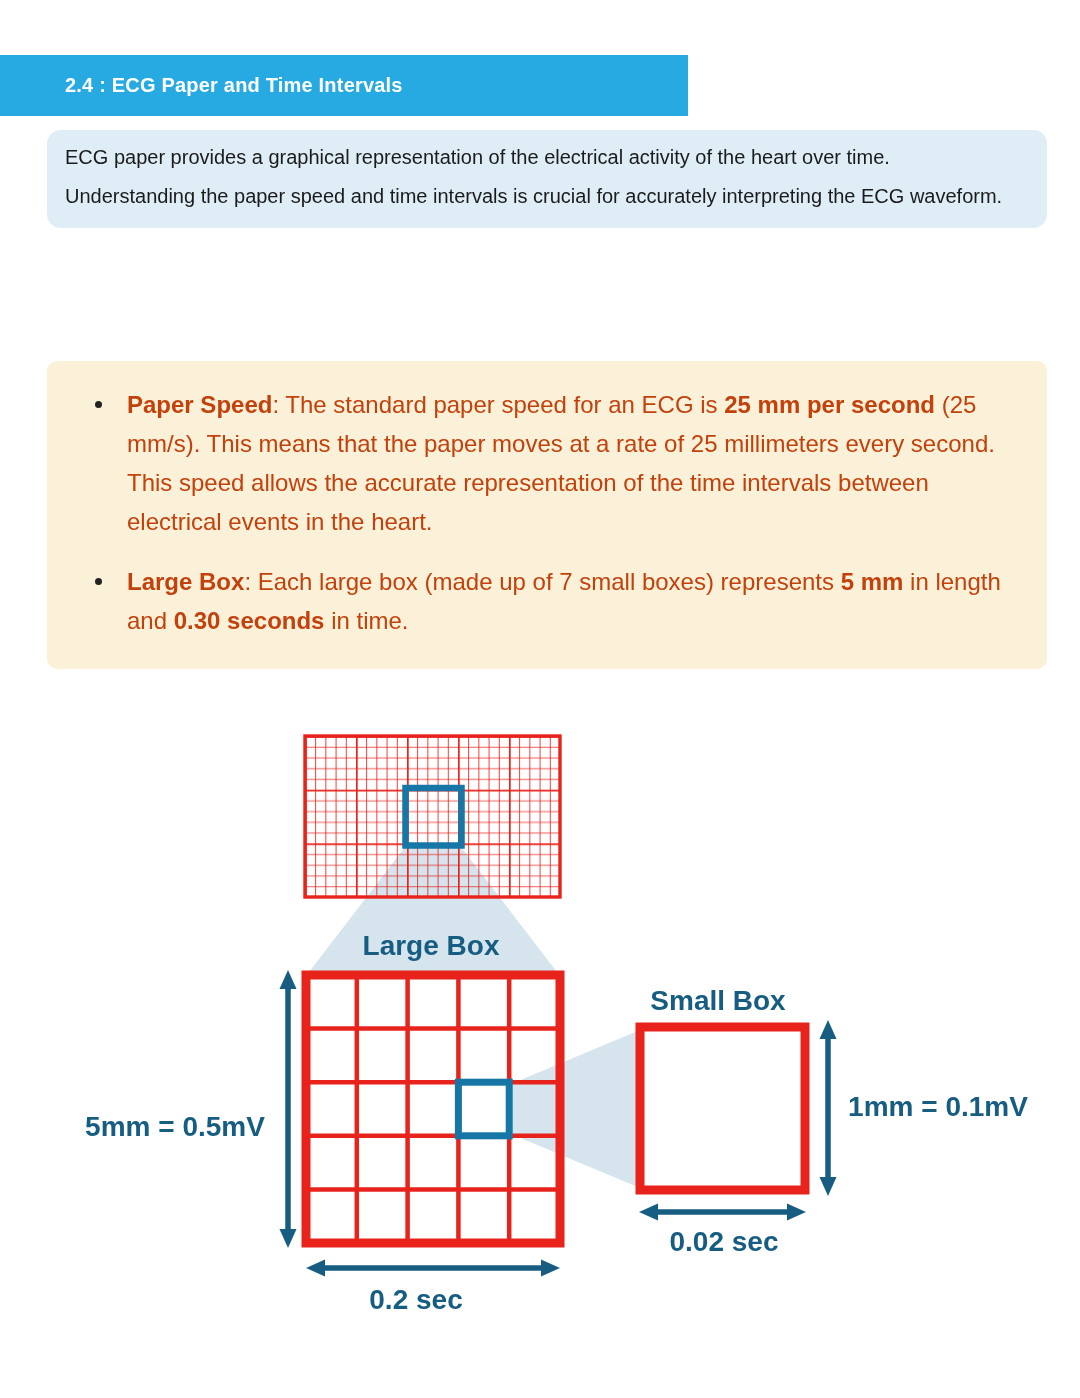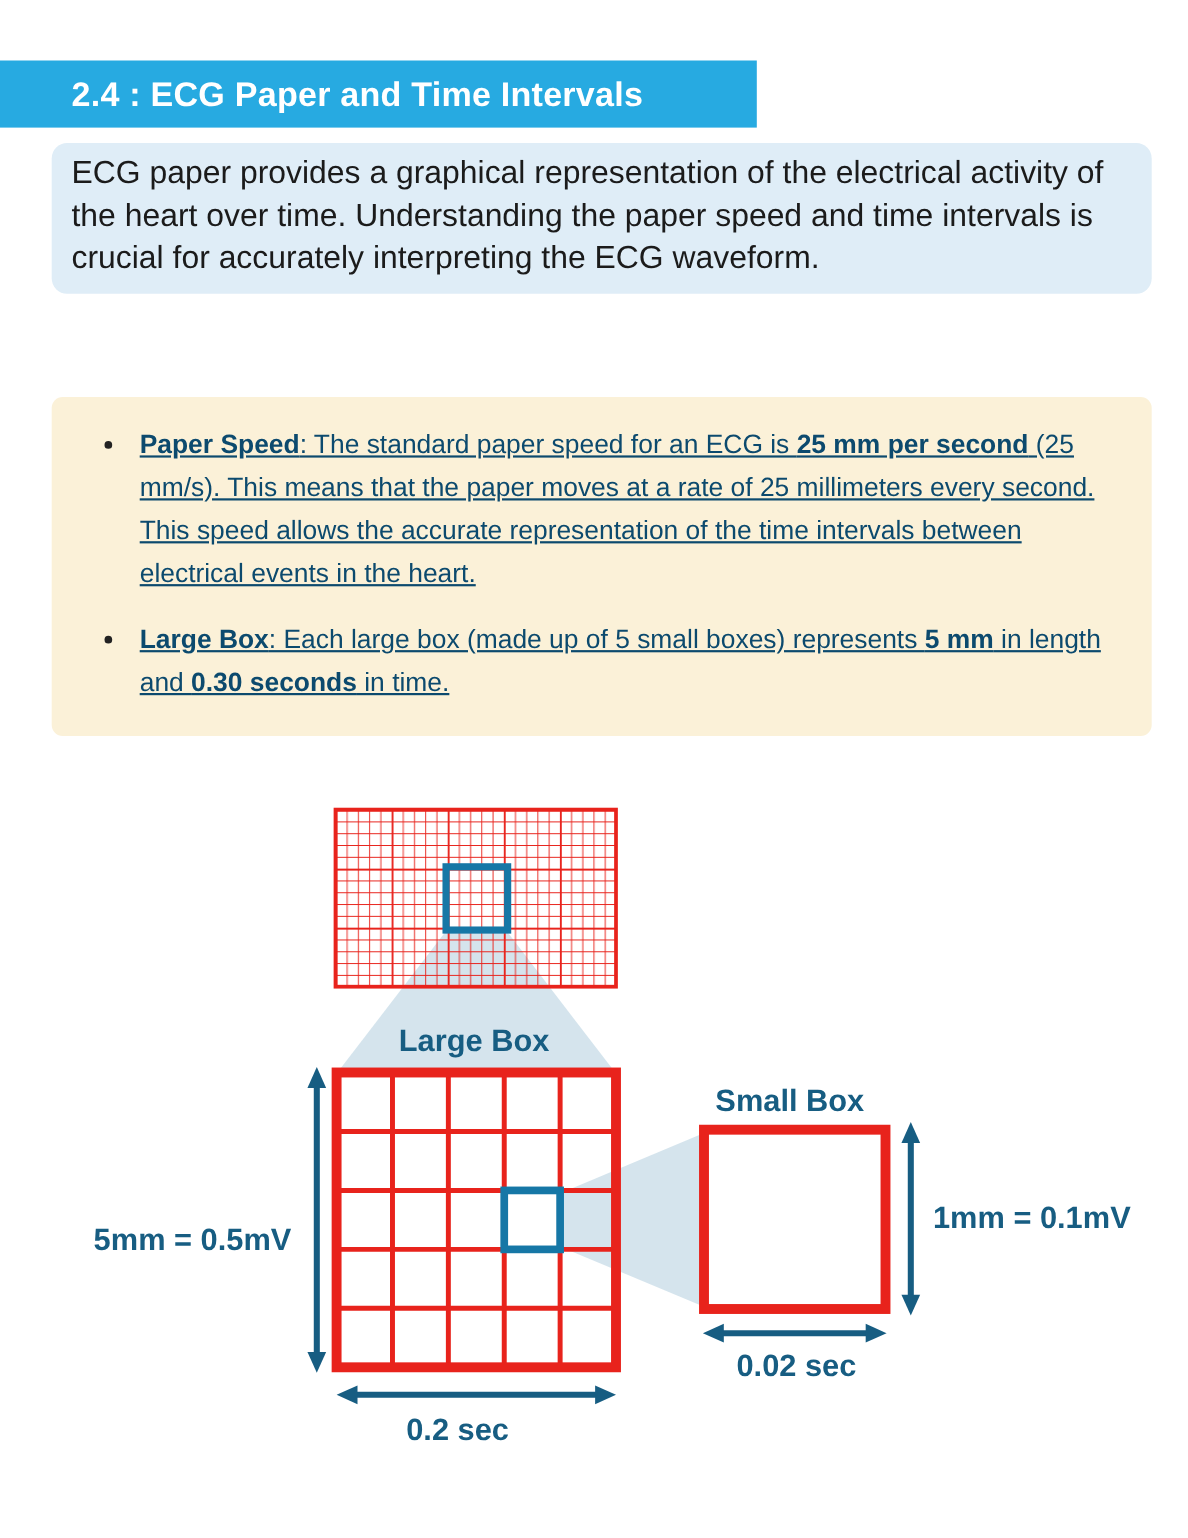--- a/index.html
+++ b/index.html
@@ -5,42 +5,42 @@
   html,body{margin:0;padding:0;background:#fff;}
   .page{
     position:relative;width:1080px;height:1398px;background:#ffffff;overflow:hidden;
     font-family:"Liberation Sans", sans-serif;color:#1b1b1b;
   }
   .title-bar{
     position:absolute;left:0;top:55px;width:688px;height:61px;
     background:#27AAE1;display:flex;align-items:center;
   }
   .title-bar h1{
-    margin:0;padding:0 0 0 65px;font-size:31px;font-weight:bold;color:#ffffff;letter-spacing:.2px;
+    margin:0;padding:0 0 0 65px;font-size:20px;font-weight:bold;color:#ffffff;letter-spacing:.2px;
   }
   .intro-box{
     position:absolute;left:47px;top:130px;width:1000px;box-sizing:border-box;
     background:#DFEDF7;border-radius:14px;padding:8px 22px 12px 18px;
   }
-  .intro-box p{margin:0;font-size:29px;line-height:39px;color:#1b1b1b;}
+  .intro-box p{margin:0;font-size:20px;line-height:39px;color:#1b1b1b;}
   .badge{
     position:absolute;left:47px;top:317px;height:46px;border-radius:24px;
     background:#F8DC72;display:flex;align-items:center;padding:0 27px;z-index:2;
   }
   .badge span{font-size:24px;font-weight:bold;color:#141414;}
   .basics-box{
     position:absolute;left:47px;top:361px;width:1000px;box-sizing:border-box;
     background:#FBF1D8;border-radius:10px;padding:24px 40px 8px 48px;z-index:1;
   }
   .bullet{display:flex;margin-bottom:21px;}
   .dot{
     flex:0 0 auto;width:7px;height:7px;border-radius:50%;background:#222;
     margin:16px 25px 0 0;
   }
-  .bullet p{margin:0;font-size:24px;line-height:39px;color:#0c4a6e;max-width:885px;text-decoration:underline;}
+  .bullet p{margin:0;font-size:24px;line-height:39px;color:#c2410c;max-width:885px;}
   .b{font-weight:bold;}
   svg.diagram{position:absolute;left:0;top:0;width:1080px;height:1398px;pointer-events:none;}
   .dlabel{
     position:absolute;transform:translateX(-50%);white-space:nowrap;
     font-size:28px;font-weight:bold;color:#175D82;
   }
   .lbl-large-box{left:431px;top:930px;}
   .lbl-small-box{left:718px;top:985px;}
   .lbl-large-h{left:175px;top:1111px;}
   .lbl-large-w{left:416px;top:1284px;}
@@ -61,21 +61,21 @@
   </section>
 
 
   <section class="basics-box">
     <div class="bullet">
       <span class="dot"></span>
       <p><span class="b">Paper Speed</span><span>: The standard paper speed for an ECG is </span><span class="b">25 mm per second</span><span> (25 mm/s). This means that the paper moves at a rate of 25 millimeters every second. This speed allows the accurate representation of the time intervals between electrical events in the heart.</span></p>
     </div>
     <div class="bullet">
       <span class="dot"></span>
-      <p><span class="b">Large Box</span><span>: Each large box (made up of 5 small boxes) represents </span><span class="b">5 mm</span><span> in length and </span><span class="b">0.30 seconds</span><span> in time.</span></p>
+      <p><span class="b">Large Box</span><span>: Each large box (made up of 7 small boxes) represents </span><span class="b">5 mm</span><span> in length and </span><span class="b">0.30 seconds</span><span> in time.</span></p>
     </div>
   </section>
 
   <svg class="diagram" viewBox="0 0 1080 1398">
     <defs>
       <pattern id="sg" width="10.2" height="10.7333" patternUnits="userSpaceOnUse">
         <path d="M 10.2 0 L 0 0 0 10.7333" fill="none" stroke="#E8231C" stroke-width="1.7"></path>
       </pattern>
       <pattern id="lg" width="51" height="53.6667" patternUnits="userSpaceOnUse">
         <rect width="51" height="53.6667" fill="url(#sg)"></rect>

